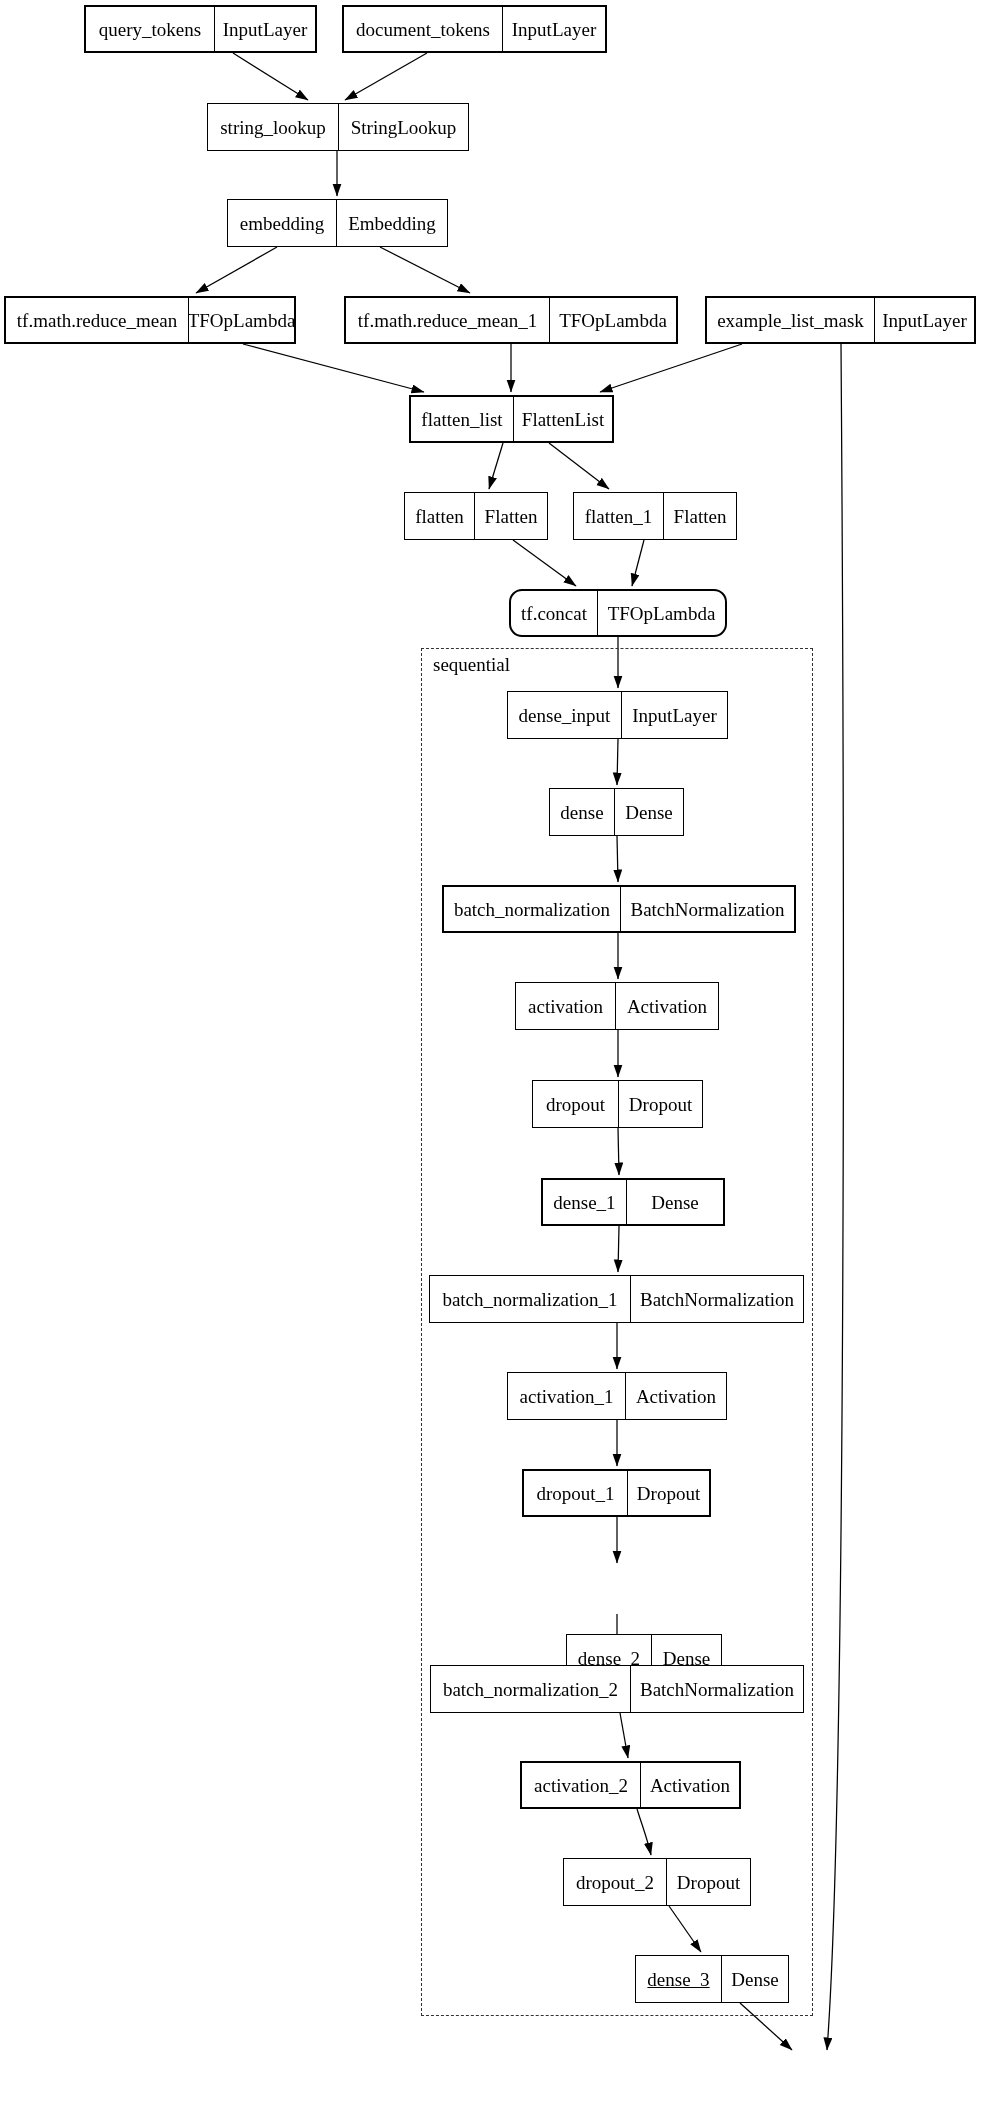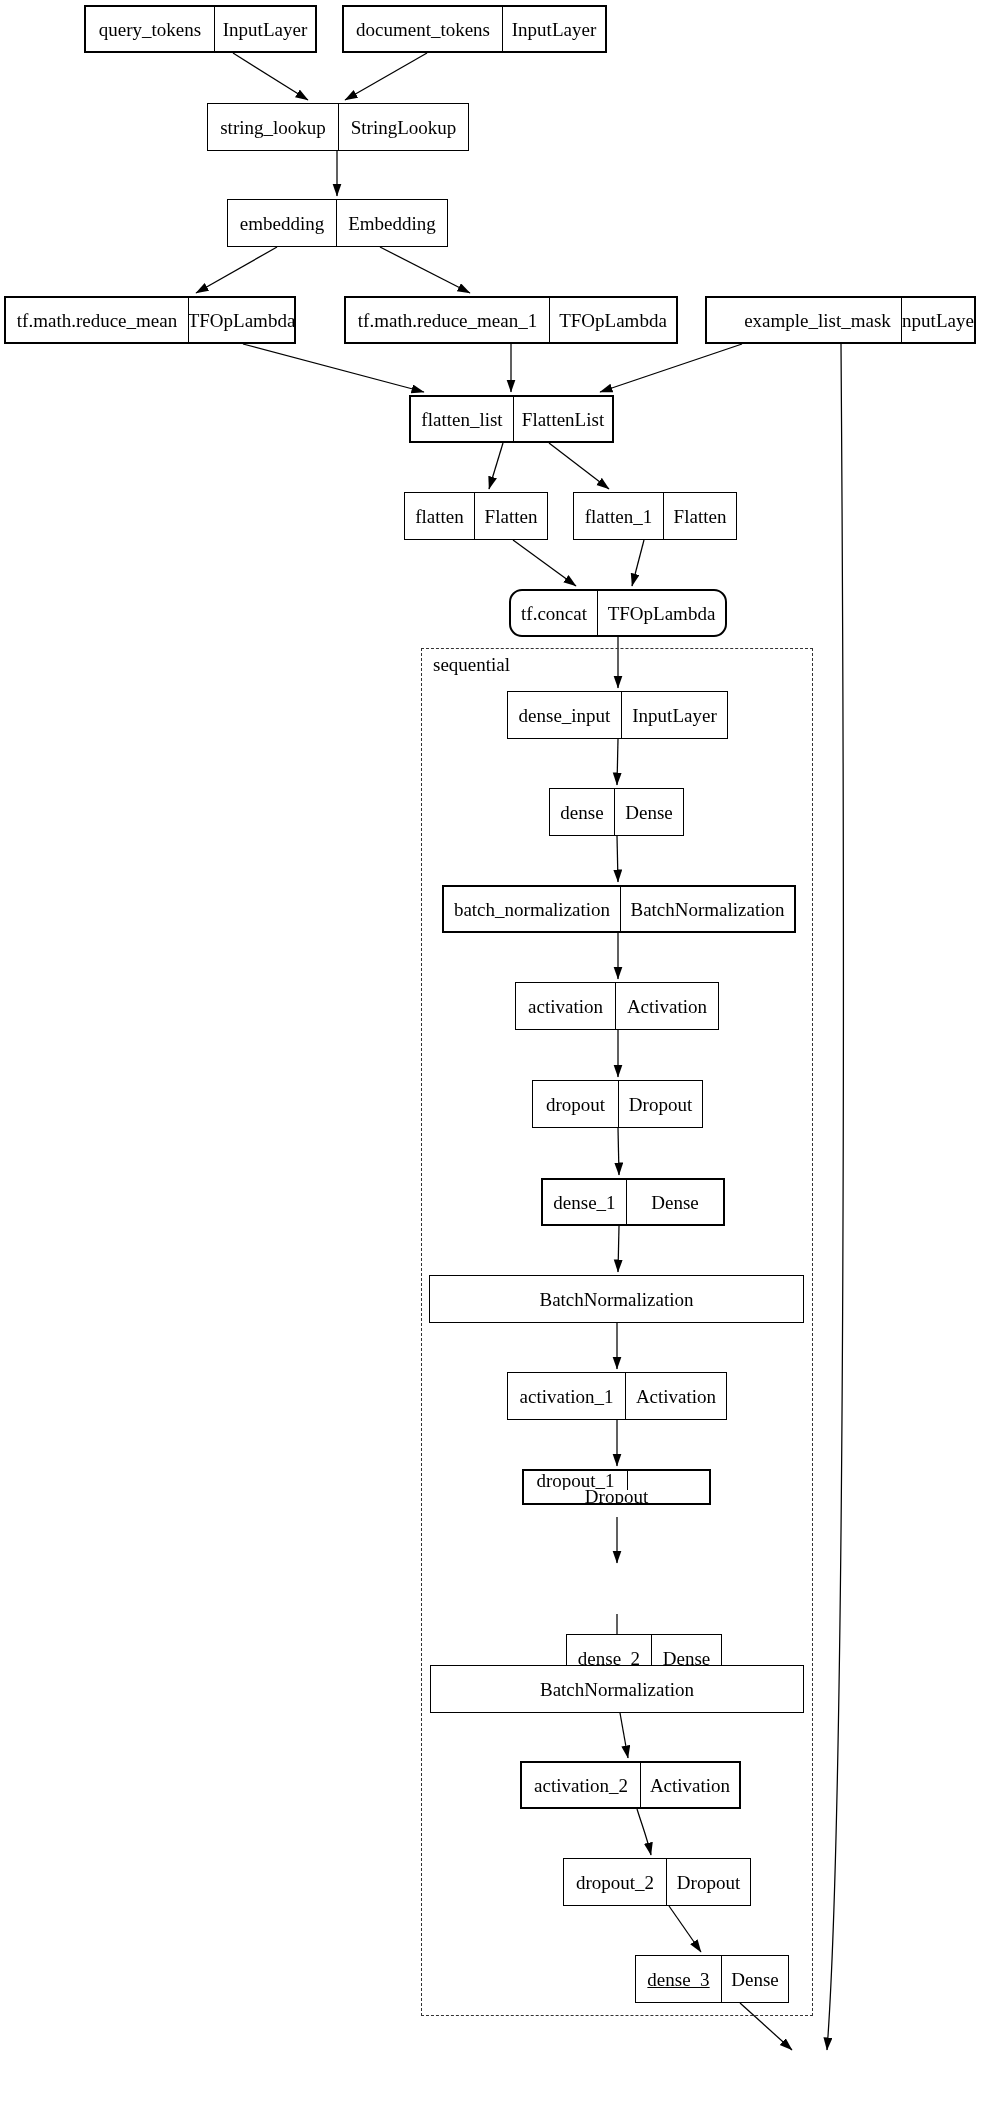--- a/index.html
+++ b/index.html
@@ -130,21 +130,21 @@
       <span class="cell type-cell">Embedding</span>
     </div>
     <div class="node bold" style="left: 4px; top: 296px; width: 292px; height: 48px;">
       <span class="cell name-cell" style="width: 182px;">tf.math.reduce_mean</span>
       <span class="cell type-cell">TFOpLambda</span>
     </div>
     <div class="node bold" style="left: 344px; top: 296px; width: 334px; height: 48px;">
       <span class="cell name-cell" style="width: 203px;">tf.math.reduce_mean_1</span>
       <span class="cell type-cell">TFOpLambda</span>
     </div>
-    <div class="node bold" style="left: 705px; top: 296px; width: 271px; height: 48px; padding-left: 27px;">
+    <div class="node bold" style="left: 705px; top: 296px; width: 271px; height: 48px;">
       <span class="cell name-cell" style="width: 167px;">example_list_mask</span>
       <span class="cell type-cell">InputLayer</span>
     </div>
     <div class="node bold" style="left: 409px; top: 395px; width: 205px; height: 48px;">
       <span class="cell name-cell" style="width: 102px;">flatten_list</span>
       <span class="cell type-cell">FlattenList</span>
     </div>
     <div class="node" style="left: 404px; top: 492px; width: 144px; height: 48px;">
       <span class="cell name-cell" style="width: 69px;">flatten</span>
       <span class="cell type-cell">Flatten</span>
@@ -175,35 +175,37 @@
     </div>
     <div class="node" style="left: 532px; top: 1080px; width: 171px; height: 48px;">
       <span class="cell name-cell" style="width: 85px;">dropout</span>
       <span class="cell type-cell">Dropout</span>
     </div>
     <div class="node bold" style="left: 541px; top: 1178px; width: 184px; height: 48px;">
       <span class="cell name-cell" style="width: 83px;">dense_1</span>
       <span class="cell type-cell">Dense</span>
     </div>
     <div class="node" style="left: 429px; top: 1275px; width: 375px; height: 48px;">
+      <span class="cell name-cell" style="width: 200px;">batch_normalization_1</span>
       <span class="cell type-cell">BatchNormalization</span>
     </div>
     <div class="node" style="left: 507px; top: 1372px; width: 220px; height: 48px;">
       <span class="cell name-cell" style="width: 117px;">activation_1</span>
       <span class="cell type-cell">Activation</span>
     </div>
-    <div class="node bold" style="left: 522px; top: 1469px; width: 189px; height: 36px; flex-direction: column;">
+    <div class="node bold" style="left: 522px; top: 1469px; width: 189px; height: 48px;">
       <span class="cell name-cell" style="width: 103px;">dropout_1</span>
       <span class="cell type-cell">Dropout</span>
     </div>
     <div class="node" style="left: 541px; top: 1634px; width: 156px; height: 48px; margin-left: 25px;">
       <span class="cell name-cell" style="width: 84px;">dense_2</span>
       <span class="cell type-cell">Dense</span>
     </div>
     <div class="node" style="left: 430px; top: 1665px; width: 374px; height: 48px;">
+      <span class="cell name-cell" style="width: 199px;">batch_normalization_2</span>
       <span class="cell type-cell">BatchNormalization</span>
     </div>
     <div class="node bold" style="left: 520px; top: 1761px; width: 221px; height: 48px;">
       <span class="cell name-cell" style="width: 118px;">activation_2</span>
       <span class="cell type-cell">Activation</span>
     </div>
     <div class="node" style="left: 563px; top: 1858px; width: 188px; height: 48px;">
       <span class="cell name-cell" style="width: 102px;">dropout_2</span>
       <span class="cell type-cell">Dropout</span>
     </div>

